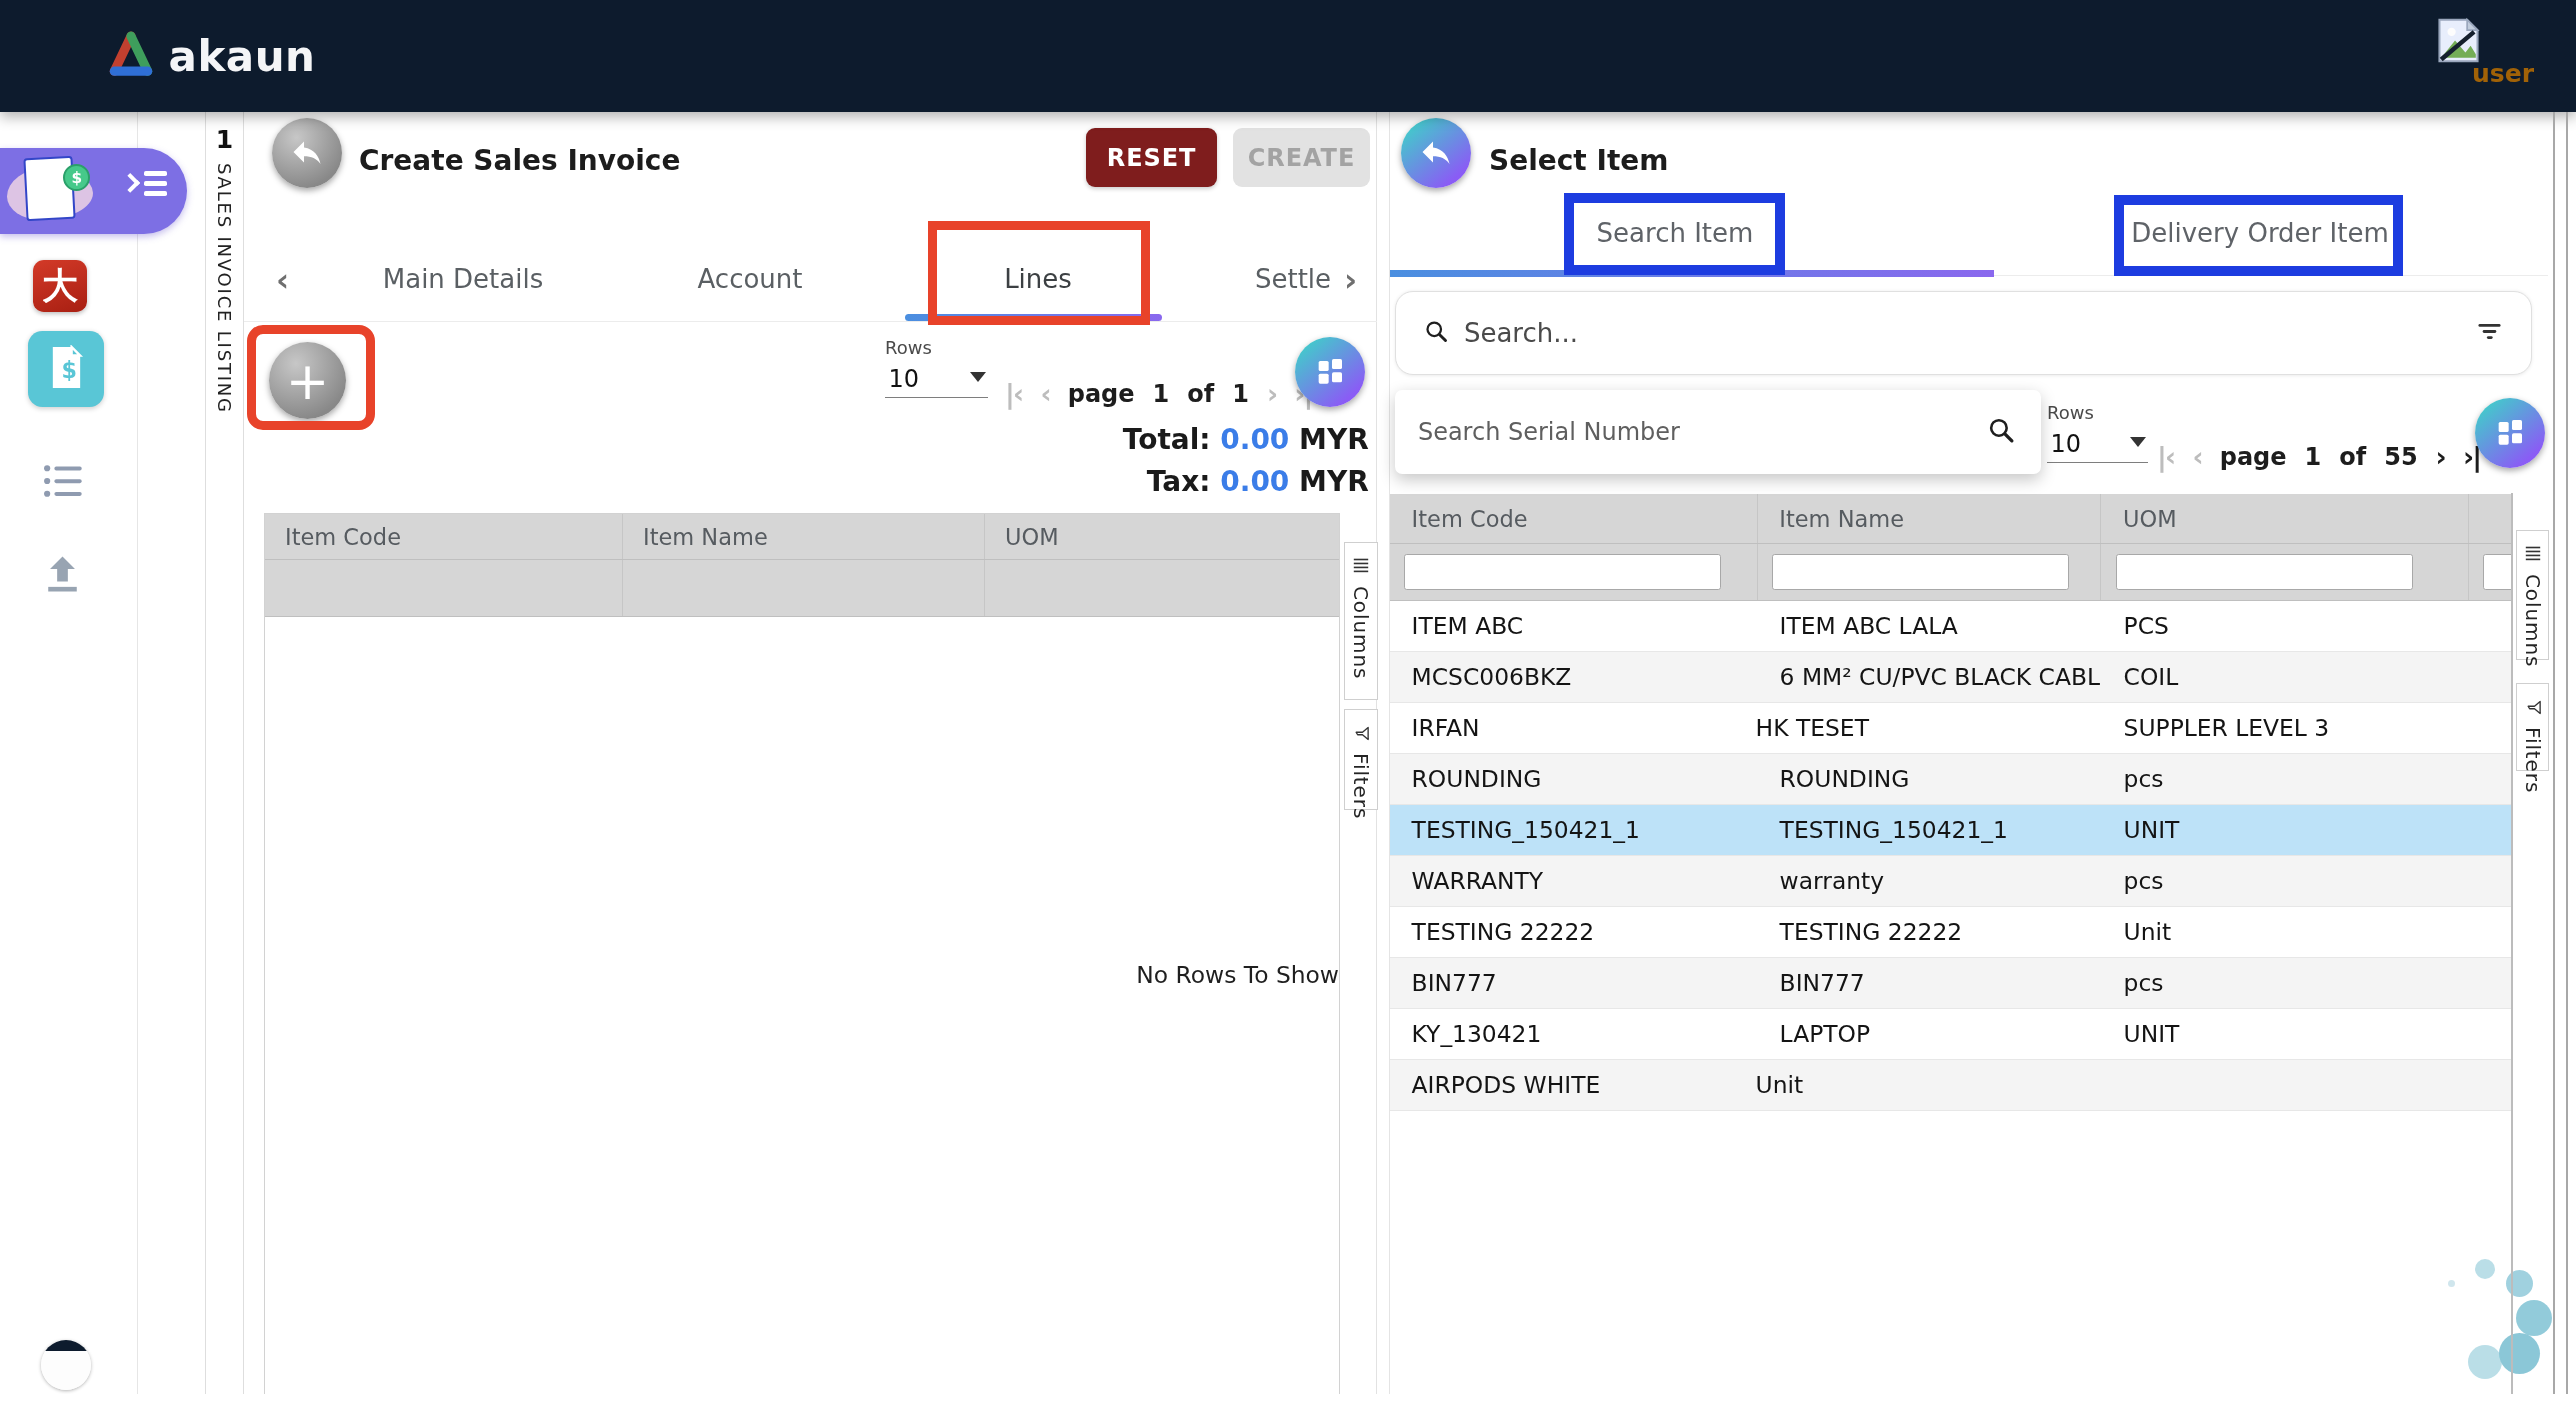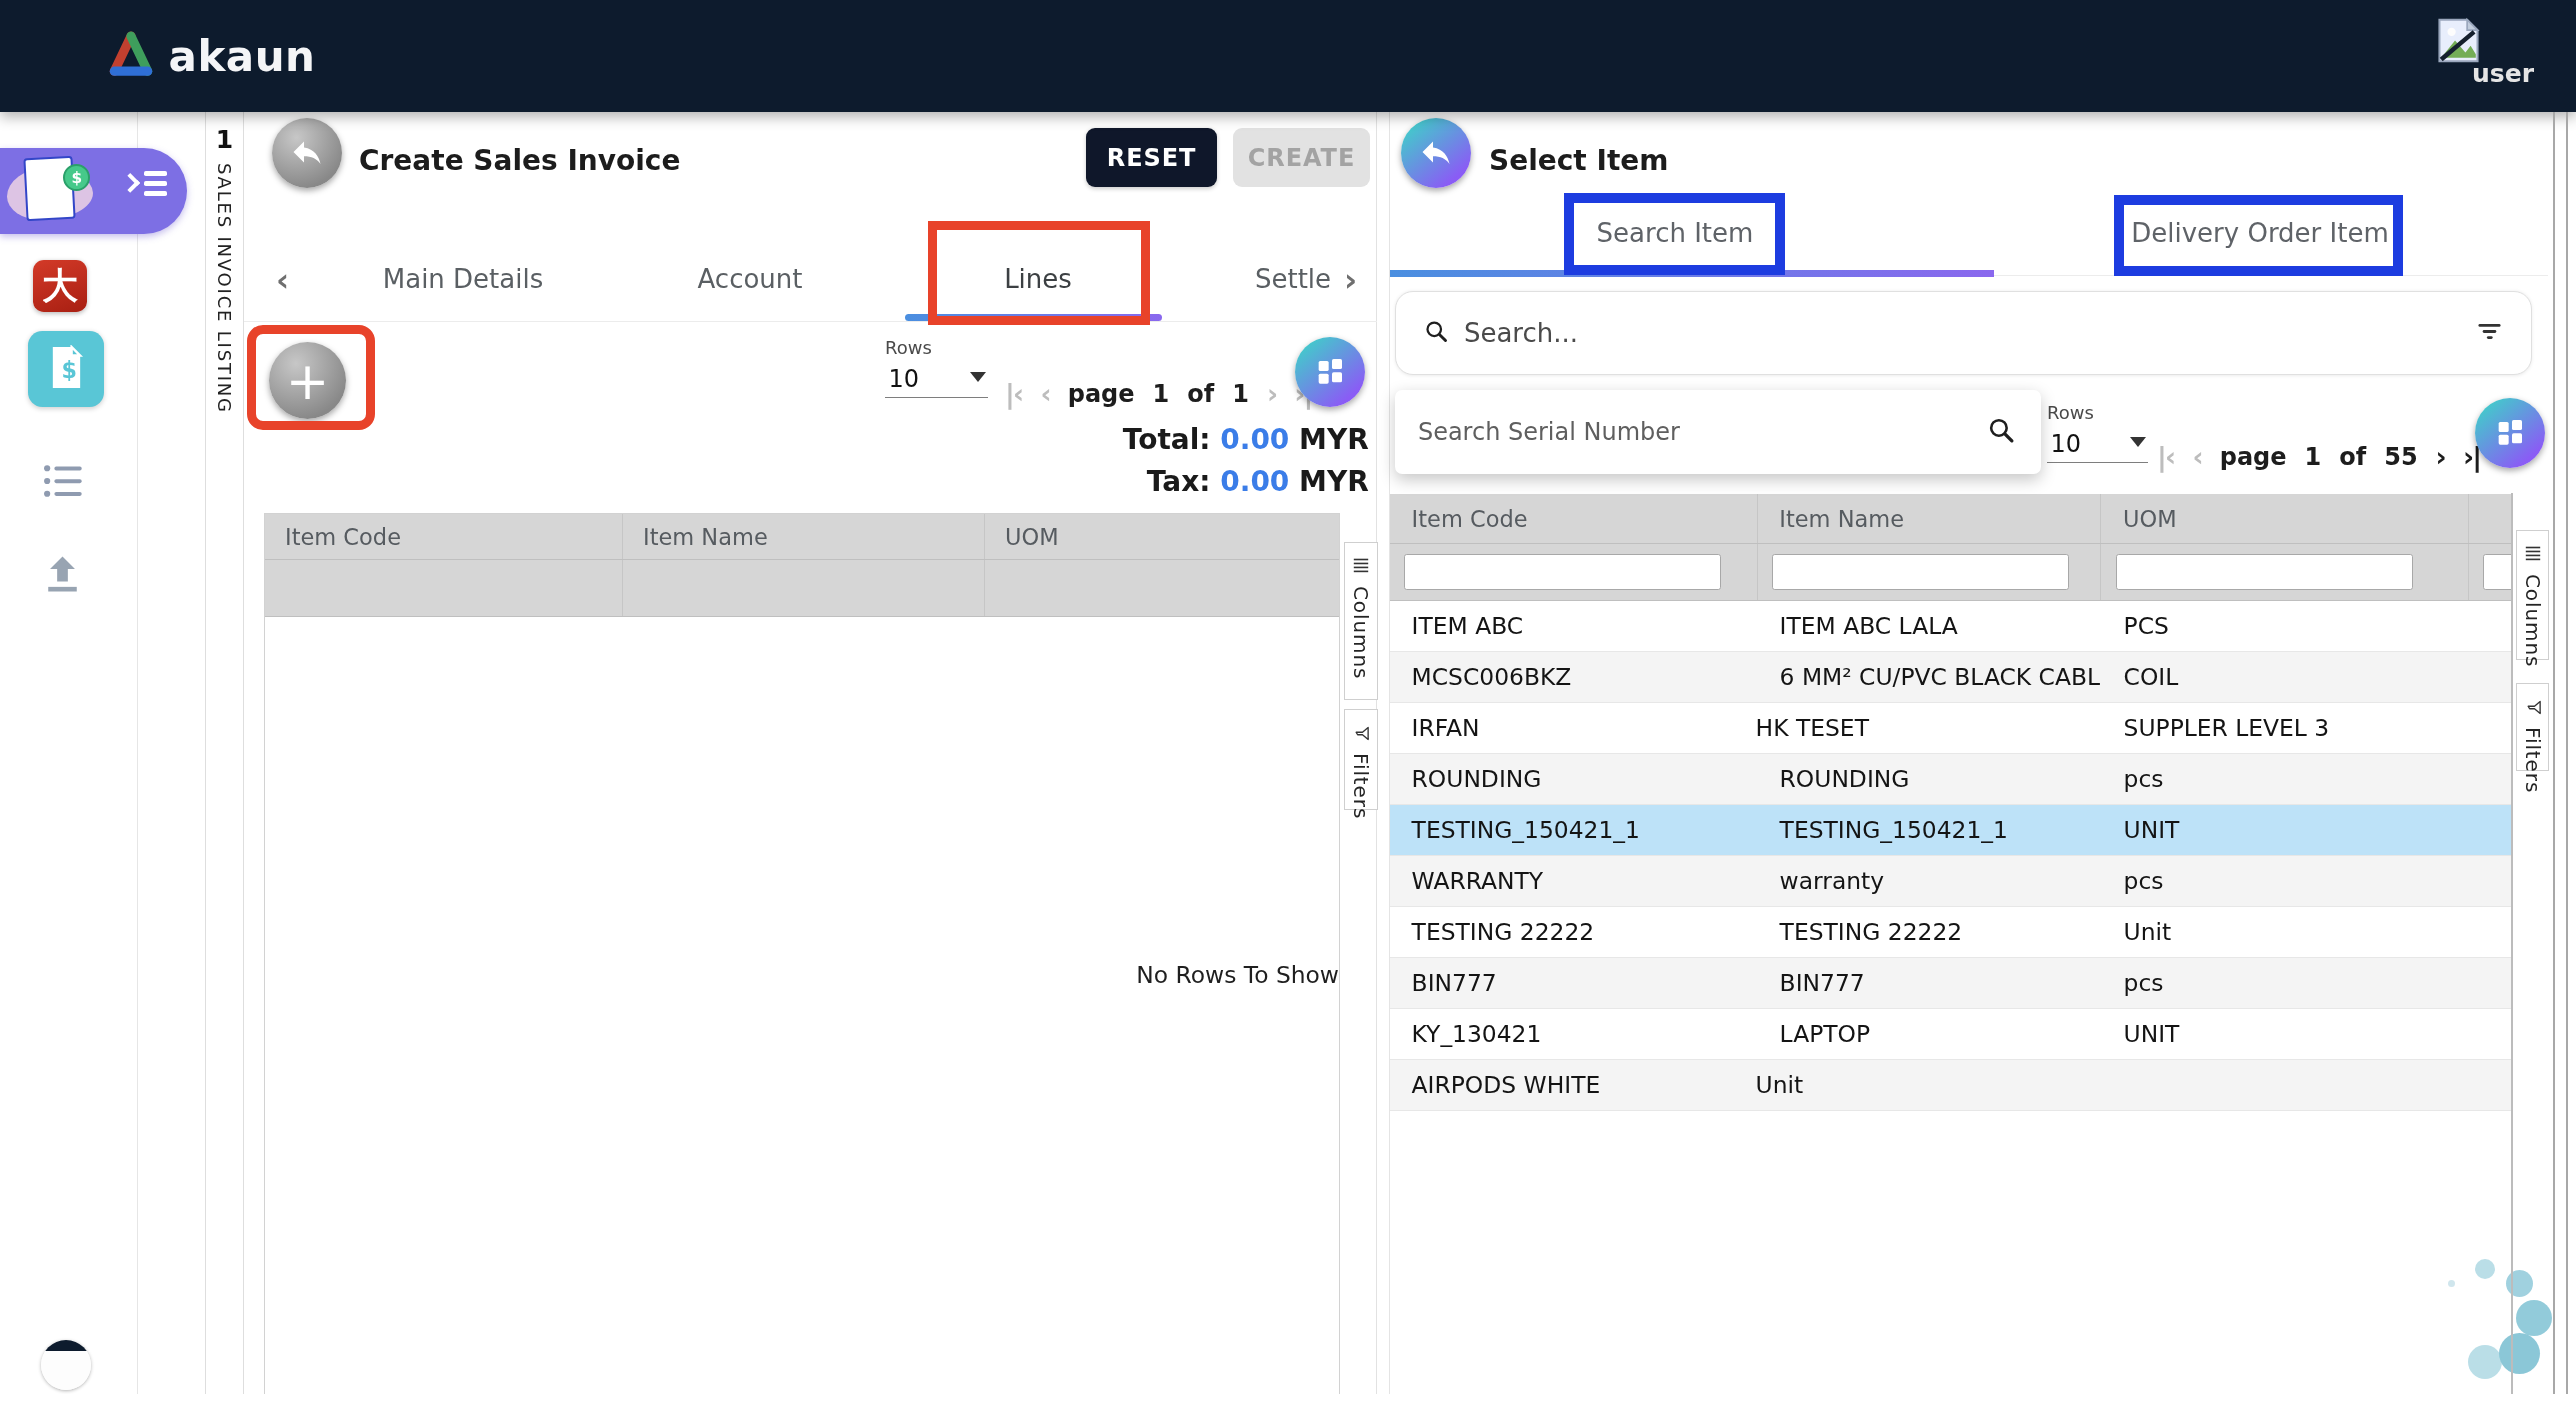--- a/index.html
+++ b/index.html
@@ -6,21 +6,21 @@
   body { font-family:"DejaVu Sans","Liberation Sans",sans-serif; background:#ffffff; }
   #app { position:relative; width:2576px; height:1394px; overflow:hidden; background:#fff; }
 
   
   .navbar { position:absolute; left:0; top:0; width:2576px; height:112px; background:#0d1b2d;
             box-shadow:0 5.4px 12.6px rgba(0,0,0,.30); z-index:40; display:flex; align-items:center; }
   .logo { display:flex; align-items:center; gap:12.6px; margin-left:106px; }
   .logo-text { color:#f4f5f7; font-size:42px; font-weight:700; letter-spacing:0.5px; }
   .nav-user { position:absolute; right:32px; top:16px; width:108px; height:83px; }
   .broken-img { position:absolute; left:0; top:0; }
-  .nav-user-label { position:absolute; left:36px; top:43px; color:#e5e5e5; font-size:25px; font-weight:700; }
+  .nav-user-label { position:absolute; left:36px; top:43px; color:#a16207; font-size:25px; font-weight:700; }
 
   
   .sidebar { position:absolute; left:0; top:112px; width:138px; height:1314px; background:#fff;
              border-right:1.8px solid #e6e6e6; z-index:30; }
   .side-banner { position:absolute; left:0; top:36px; width:187px; height:86px; background:#7d6fe4;
                  border-radius:0 43px 43px 0; box-shadow:0 2.7px 7.2px rgba(90,70,200,.35); }
   .illus { position:absolute; left:5.4px; top:7.2px; width:99px; height:72px; }
   .illus-blob { position:absolute; left:1.8px; top:12.6px; width:86px; height:52px; background:#edd3e4; opacity:.85;
                 border-radius:46% 54% 60% 40%/55% 48% 52% 45%; }
   .illus-receipt { position:absolute; left:20px; top:1.8px; width:49px; height:63px; background:#fff;
@@ -73,21 +73,21 @@
   .vtab { position:absolute; background:#fff; border:1.8px solid #cfcfcf; display:flex; flex-direction:column;
           align-items:center; padding-top:12.6px; gap:9px; cursor:pointer; }
   .vtab-text { writing-mode:vertical-rl; font-size:20px; color:#242424; letter-spacing:0.9px; }
   .rot90 { transform:rotate(90deg); }
 
   
   .invoice-panel { position:absolute; left:244px; top:112px; width:1133px; height:1314px; background:#fff;
                    border-right:1.8px solid #e2e2e2; }
   .inv-back { position:absolute; left:28px; top:6.3px; width:70px; height:70px; }
   .inv-title { position:absolute; left:115px; top:32px; font-size:28px; font-weight:700; color:#1c1c1c; }
-  .btn-reset { position:absolute; left:842px; top:16px; width:131px; height:59px; background:#0f172a; color:#fff;
+  .btn-reset { position:absolute; left:842px; top:16px; width:131px; height:59px; background:#7f1d1d; color:#fff;
                border:none; border-radius:9px; font-size:24px; font-weight:700; letter-spacing:0.9px;
                font-family:inherit; cursor:pointer; box-shadow:0 1.8px 4.5px rgba(0,0,0,.2); }
   .btn-create { position:absolute; left:989px; top:16px; width:137px; height:59px; background:#e2e2e2; color:#a3a3a3;
                 border:none; border-radius:9px; font-size:24px; font-weight:700; letter-spacing:0.9px;
                 font-family:inherit; }
   .inv-tabbar { position:absolute; left:0; top:127px; width:1133px; height:83px; border-bottom:1.8px solid #ececec; }
   .tab-item { position:absolute; top:25px; transform:translateX(-50%); font-size:26px; color:#5a5f63; cursor:pointer;
               white-space:nowrap; }
   .tab-chev { position:absolute; top:21.6px; font-size:32px; color:#6f6f6f; font-weight:700; cursor:pointer; }
   .tab-underline { position:absolute; left:661px; top:75px; width:257px; height:7.2px; border-radius:3.6px;

